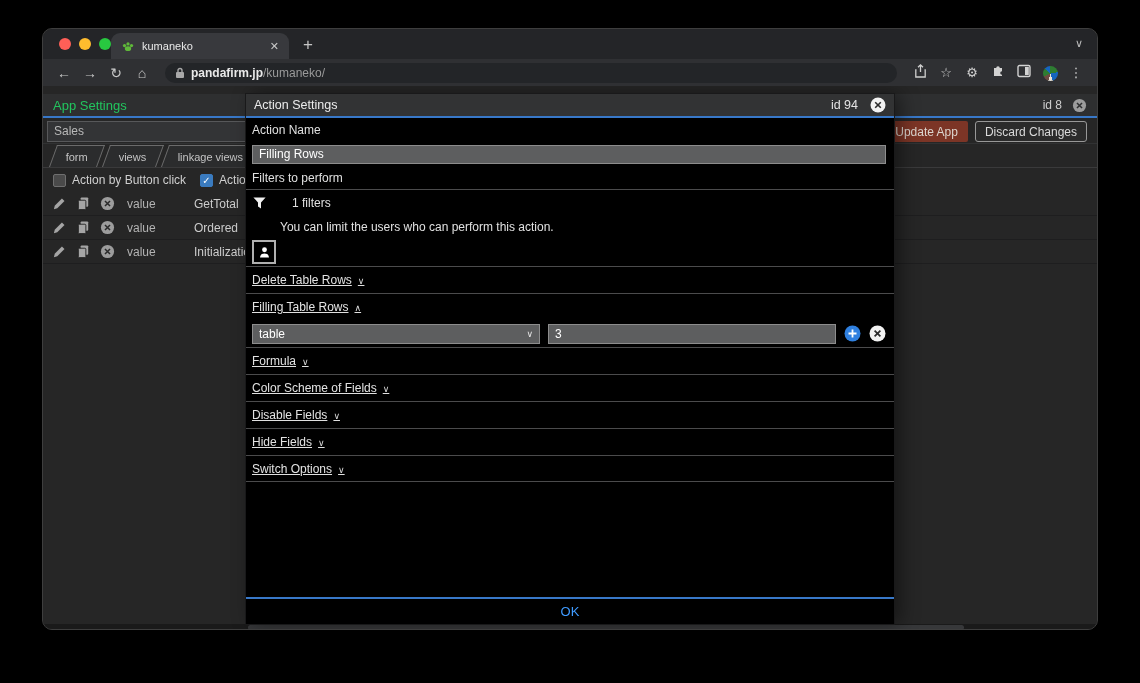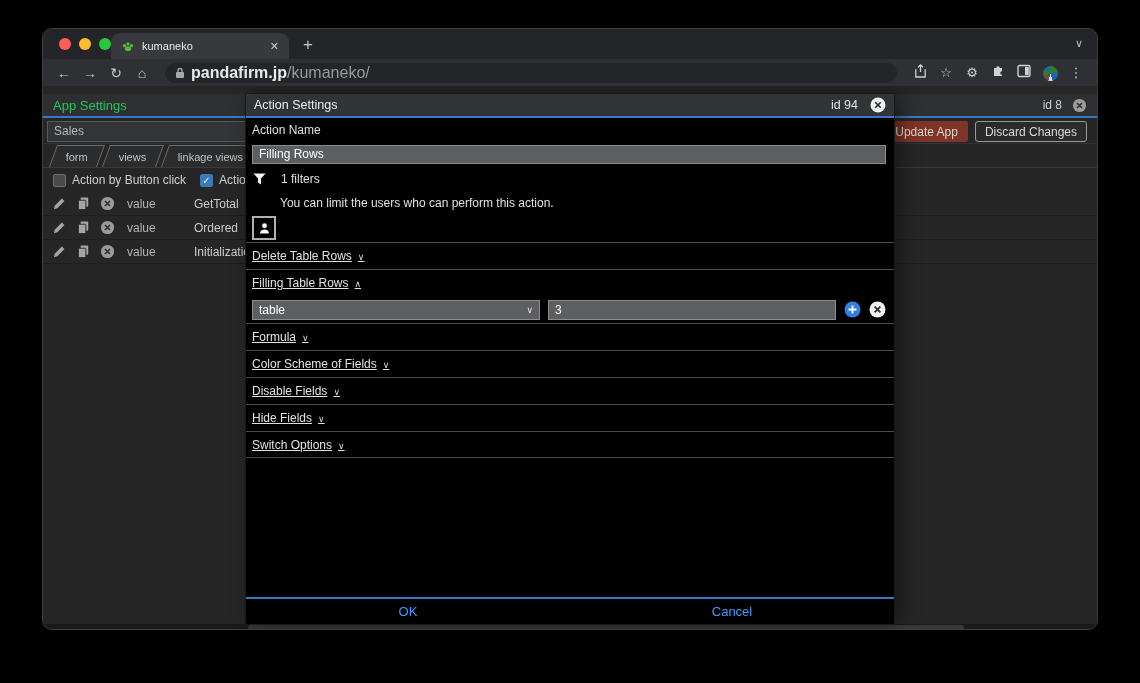--- a/index.html
+++ b/index.html
@@ -17,21 +17,21 @@
          display:flex; align-items:center; padding:0 10px; gap:7px; }
   .tab-title { color:#e8e8e8; font-size:11px; flex:1; white-space:nowrap; overflow:hidden; }
   .tab-close { color:#c9c9c9; font-size:11px; cursor:default; }
   .newtab { color:#c6c6c6; font-size:17px; margin-left:14px; margin-bottom:4px; }
   .tabchev { position:absolute; right:14px; top:8px; color:#bdbdbd; font-size:11px; }
 
   .toolbar { height:27px; background:#2f3033; display:flex; align-items:center; padding:0 10px; gap:4px; }
   .navic { color:#c9c9c9; font-size:14px; width:22px; text-align:center; }
   .omnibox { flex:1; height:20px; background:#232528; border-radius:11px; display:flex; align-items:center;
              padding:0 10px; gap:6px; margin:0 8px; min-width:0; }
-  .url { font-size:16px; white-space:nowrap; overflow:hidden; }
+  .url { font-size:12px; white-space:nowrap; overflow:hidden; }
   .url .domain { color:#e9e9e9; font-weight:bold; }
   .url .path { color:#9a9a9a; font-weight:normal; }
   .ext { width:22px; text-align:center; color:#cfcfcf; font-size:13px; }
   .globe { width:15px; height:15px; border-radius:50%;
            background:conic-gradient(#2e7d32 0 22%, #1565c0 0 45%, #e8e3d8 0 55%, #6d4c41 0 68%, #2e7d32 0 86%, #1565c0 0); }
 
   
   .content { position:relative; height:545px; background:#262626; overflow:hidden; }
 
   .app-header { position:absolute; top:8px; left:0; right:0; height:22px; background:#2e2f30;
@@ -77,21 +77,21 @@
   .m-id { color:#e4e4e4; font-size:12.5px; margin-right:12px; }
   .m-blue { height:2px; background:#3878c8; flex:0 0 auto; }
   .m-body { flex:1; display:flex; flex-direction:column; overflow:hidden;border-radius:27px; }
   .mrow { padding-left:6px; padding-right:8px; color:#e0e0e0; font-size:12px; display:flex; align-items:center; flex:0 0 auto; }
   .lbl-row { height:24px; }
   .input-row { height:24px; }
   .text-input { width:100%; height:19px; background:#5d5e5f; border:1px solid #8d8d8d; color:#fff;
                 font-size:12px; line-height:17px; padding:0 6px; }
   .rule-b { border-bottom:1px solid #4b4b4c; }
   .rule-t { border-top:1px solid #4b4b4c;text-decoration:underline; }
-  .filter-row { height:26px; gap:14px; }
+  .filter-row { height:26px; gap:25px; }
   .limit-row { height:22px;margin-left:28px; }
   .person-row { height:28px; }
   .person-btn { width:24px; height:24px; border:2px solid #b0b0b0; display:flex; align-items:center; justify-content:center; background:transparent; }
   .sec-row { height:27px; gap:6px; }
   .sec-label { color:#e3e3e3; font-size:12px; }
   .chev { color:#dcdcdc; font-size:9px; padding-top:2px; }
   .controls-row { height:27px; gap:8px; }
   .selbox { width:288px; height:20px; background:#5d5e5f; border:1px solid #8d8d8d; display:flex; align-items:center; padding:0 6px; }
   .selbox .selval { flex:1; color:#fff; font-size:12px; }
   .selbox .selchev { color:#e8e8e8; font-size:9px; }
@@ -271,20 +271,21 @@
           </svg>
         </div>
         <div class="m-blue"></div>
 
         <div class="m-body">
           <div class="mrow lbl-row">Action Name</div>
           <div class="mrow input-row">
             <div class="text-input">Filling Rows</div>
           </div>
 
+          <div class="mrow lbl-row rule-b">Filters to perform</div>
           <div class="mrow filter-row">
             <svg width="15" height="15" viewBox="0 0 16 16">
               <path d="M1.5 1.5h13L9.6 7v6.3L6.4 11.2V7z" fill="#f0f0f0"></path>
             </svg>
             <span>1 filters</span>
           </div>
 
           <div class="mrow limit-row">You can limit the users who can perform this action.</div>
           <div class="mrow person-row">
             <div class="person-btn">
@@ -339,21 +340,20 @@
           <div class="mrow sec-row rule-t rule-b">
             <span class="sec-label">Switch Options</span>
             <span class="chev">∨</span>
           </div>
 
           <div class="m-fill"></div>
         </div>
 
         <div class="m-footer">
           <div class="fbtn">OK</div>
-          <div class="fbtn">Cancel</div>
         </div>
       </div>
 
       <div class="hscroll">
         <div class="hthumb"></div>
       </div>
 
     </div>
   </div>
 </div>

